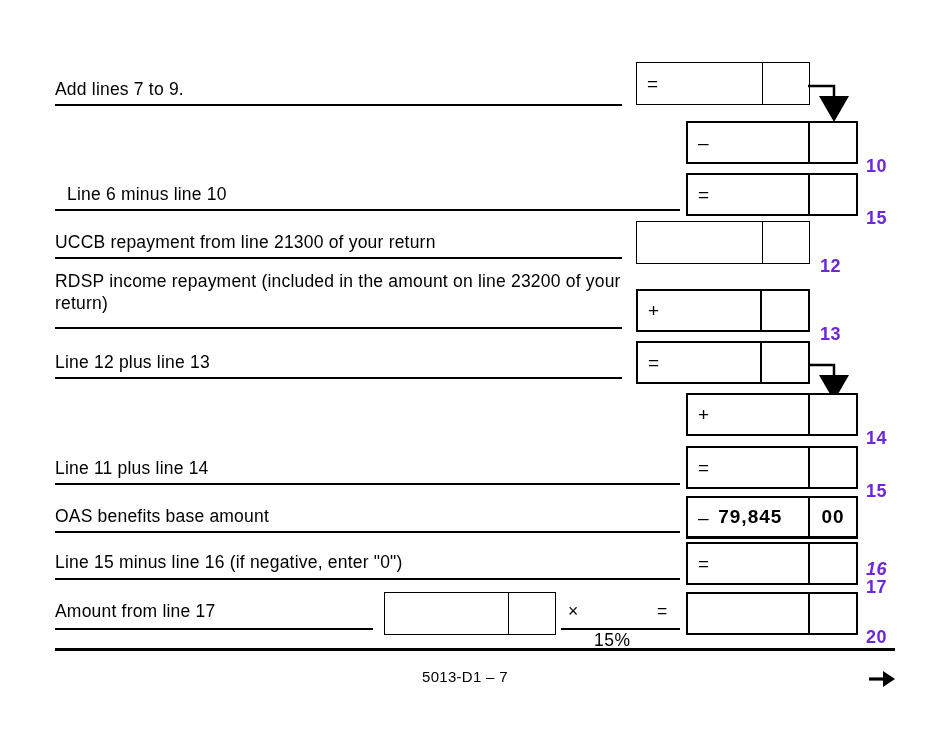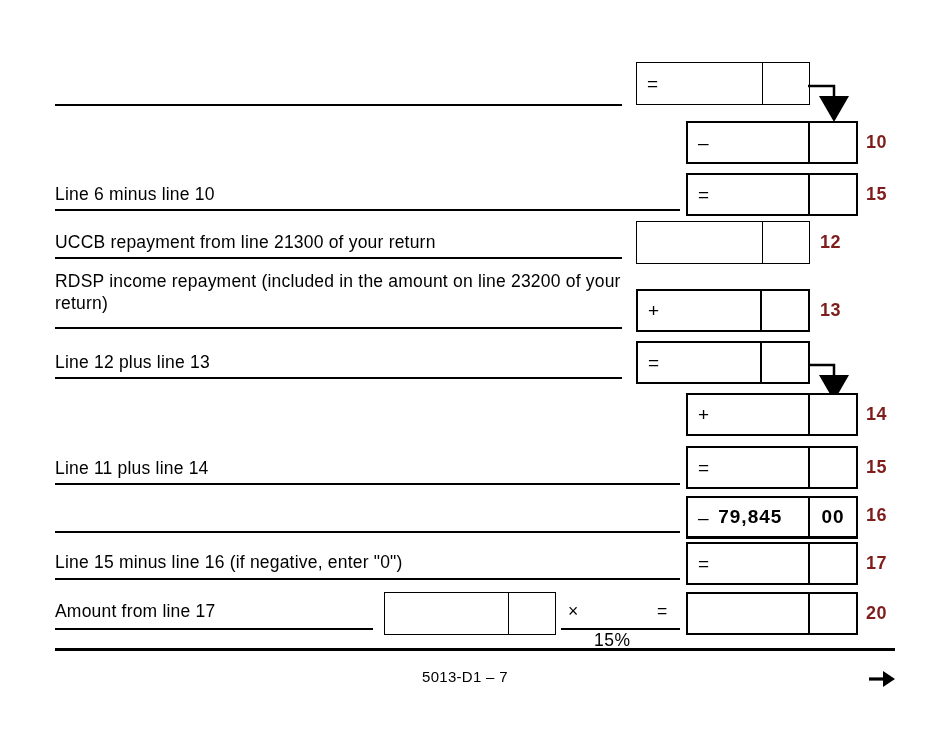--- a/index.html
+++ b/index.html
@@ -98,21 +98,22 @@
     font-weight: bold;
     letter-spacing: 1px;
   }
 
   
   .linenum {
     position: absolute;
     font-size: 18px;
     font-weight: bold;
     letter-spacing: 0.5px;
-    color: #7f1d1d;
+    color: #6d28d9;
+    margin-top: 24px;
   }
 
   
   .connector {
     position: absolute;
   }
 
   
   .op-text {
     position: absolute;
@@ -135,20 +136,21 @@
   }
   .footer-arrow {
     position: absolute;
   }
 </style>
 </head>
 <body>
 
 <div id="page">
 
+  <div class="label" style="left:55px; top:78px;">Add lines 7 to 9.</div>
   <div class="rule" style="left:55px; top:104px; width:567px;"></div>
 
   <div class="amtbox" style="left:636px; top:62px; width:174px; height:43px;">
     <div class="dollars">
       <span class="sign">=</span>
       <span class="amtval"></span>
     </div>
     <div class="cents">
       <span class="centval"></span>
     </div>
@@ -165,21 +167,21 @@
     <div class="dollars">
       <span class="sign">–</span>
       <span class="amtval"></span>
     </div>
     <div class="cents">
       <span class="centval"></span>
     </div>
   </div>
   <div class="linenum" style="left:866px; top:132px;">10</div>
 
-  <div class="label" style="left:55px; top:183px;">Line 6 minus line 10</div>
+  <div class="label" style="left:67px; top:183px;">Line 6 minus line 10</div>
   <div class="rule" style="left:55px; top:209px; width:625px;"></div>
 
   <div class="amtbox heavy" style="left:686px; top:173px; width:172px; height:43px;">
     <div class="dollars">
       <span class="sign">=</span>
       <span class="amtval"></span>
     </div>
     <div class="cents">
       <span class="centval"></span>
     </div>
@@ -252,32 +254,33 @@
     <div class="dollars">
       <span class="sign">=</span>
       <span class="amtval"></span>
     </div>
     <div class="cents">
       <span class="centval"></span>
     </div>
   </div>
   <div class="linenum" style="left:866px; top:457px;">15</div>
 
+  <div class="label" style="left:55px; top:505px;">OAS benefits base amount</div>
   <div class="rule" style="left:55px; top:531px; width:625px;"></div>
 
   <div class="amtbox heavy heavy-bottom" style="left:686px; top:496px; width:172px; height:43px;">
     <div class="dollars">
       <span class="sign">–</span>
       <span class="amtval">79,845</span>
     </div>
     <div class="cents">
       <span class="centval">00</span>
     </div>
   </div>
-  <div class="linenum" style="left:866px; top:505px;">16</div>
+  <div class="linenum" style="left:866px; top:535px;font-style:italic;">16</div>
 
   <div class="label" style="left:55px; top:551px;">Line 15 minus line 16 (if negative, enter "0")</div>
   <div class="rule" style="left:55px; top:578px; width:625px;"></div>
 
   <div class="amtbox heavy" style="left:686px; top:542px; width:172px; height:43px;">
     <div class="dollars">
       <span class="sign">=</span>
       <span class="amtval"></span>
     </div>
     <div class="cents">

